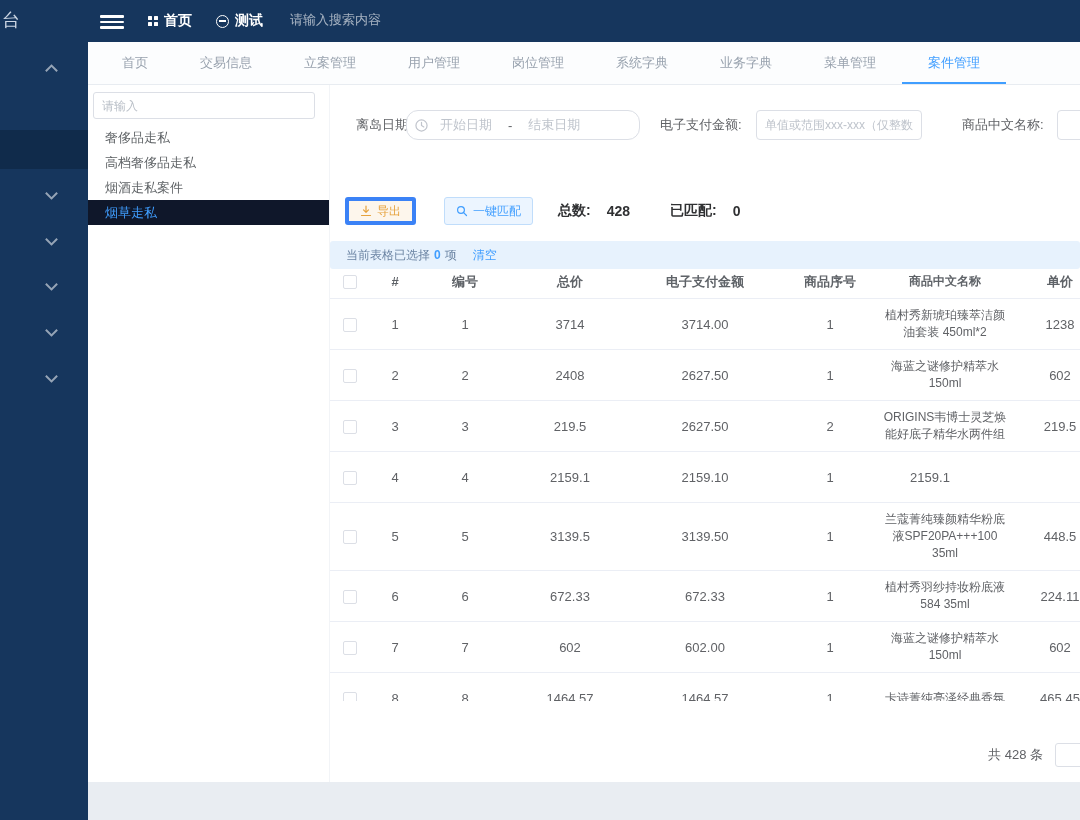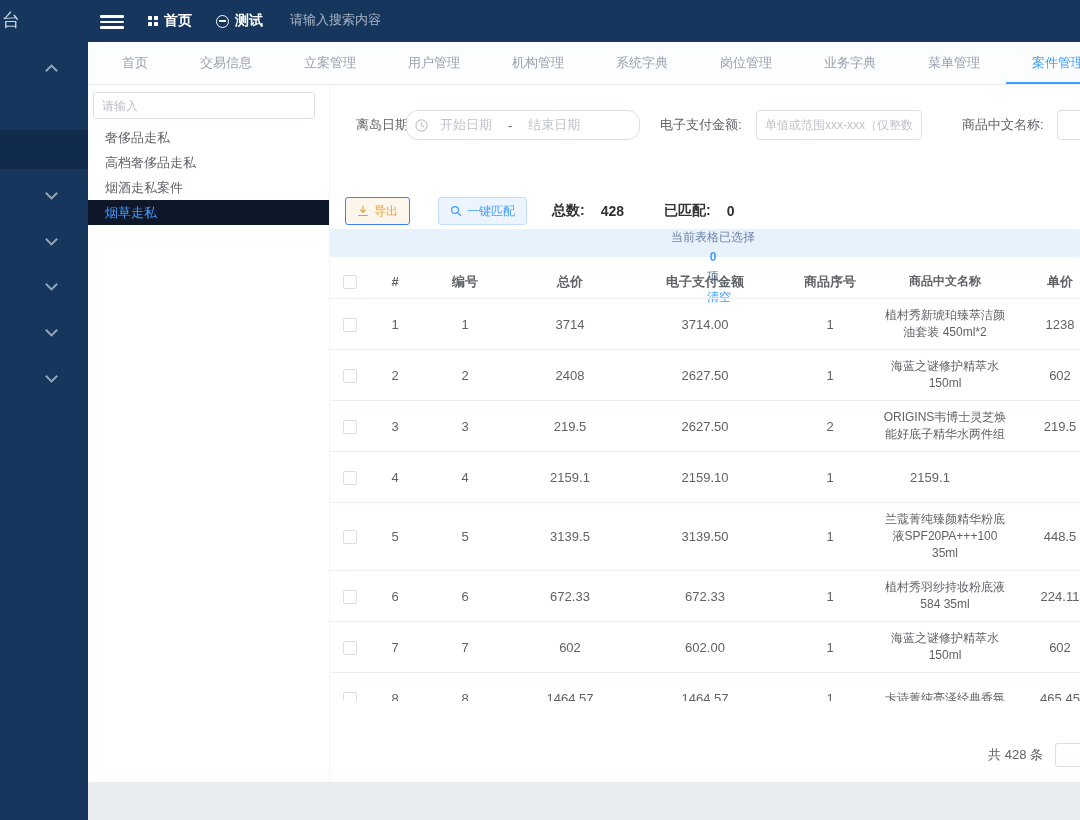--- a/index.html
+++ b/index.html
@@ -54,29 +54,29 @@
   .date-sep { font-size:13px; color:#606266; margin:0 16px; }
   .clock { width:13px; height:13px; margin-right:12px; flex:none; }
   .amount-input { position:absolute; left:426px; width:166px; height:30px; border:1px solid #dcdfe6; border-radius:4px;
     padding:0 8px; font-size:12px; color:#606266; outline:none; }
   .amount-input::placeholder { color:#bfc4cc; }
   .name-input { position:absolute; left:727px; width:70px; height:30px; border:1px solid #dcdfe6; border-radius:4px; outline:none; }
 
   
   .toolbar { position:absolute; top:112px; left:0; width:750px; height:28px; display:flex; align-items:center; }
   .btn { height:28px; display:inline-flex; align-items:center; gap:5px; border-radius:3px; font-size:12px; padding:0 11px; cursor:pointer; }
-  .btn-export { margin-left:15px; background:#fdf6ec; border:1px solid #3b82f6; color:#e6a23c; }
+  .btn-export { margin-left:15px; background:#fdf6ec; border:4px solid #3b82f6; color:#e6a23c; }
   .btn-match  { margin-left:28px; background:#ecf5ff; border:1px solid #c0ddfb; color:#409eff; }
   .btn svg { flex:none; }
   .stats { margin-left:25px; font-size:14px; font-weight:bold; color:#303133; display:flex; gap:16px; align-items:center; }
   .stats .gap { width:8px; }
 
   
-  .sel-bar { position:absolute; top:144px; left:0; width:750px; height:28px; background:#e7f2fd; border-radius:3px;
-    display:flex; align-items:center; font-size:12px; color:#6b84a3; padding-left:16px; gap:4px;flex-direction:column; }
+  .sel-bar { position:absolute; top:156px; left:0; width:750px; height:28px; background:#e7f2fd; border-radius:3px;
+    display:flex; align-items:center; font-size:12px; color:#6b84a3; padding-left:16px; gap:4px; }
   .sel-count { color:#409eff; font-weight:bold; }
   .sel-clear { color:#409eff; margin-left:12px; cursor:pointer; }
 
   
   .thead { position:absolute; top:180px; left:0; width:780px; height:34px; display:flex; align-items:center;
     border-bottom:1px solid #ebeef5; font-size:13px; font-weight:bold; color:#5f6368; }
   .rows { position:absolute; top:214px; left:0; width:780px; height:402px; overflow:hidden; }
   .trow { display:flex; align-items:center; height:51px; border-bottom:1px solid #ebeef5; font-size:13px; color:#606266; }
   .trow.tall { height:68px; }
   .cell { text-align:center; flex:none; }
@@ -146,32 +146,28 @@
       <div class="tab">
         <span class="tab-label">立案管理</span>
 
       </div>
 
       <div class="tab">
         <span class="tab-label">用户管理</span>
 
       </div>
 
-      <div class="tab">
-        <span class="tab-label">机构管理</span>
+
+      <div class="tab">
+        <span class="tab-label">岗位管理</span>
 
       </div>
 
       <div class="tab">
         <span class="tab-label">系统字典</span>
-
-      </div>
-
-      <div class="tab">
-        <span class="tab-label">岗位管理</span>
 
       </div>
 
       <div class="tab">
         <span class="tab-label">业务字典</span>
 
       </div>
 
       <div class="tab">
         <span class="tab-label">菜单管理</span>

